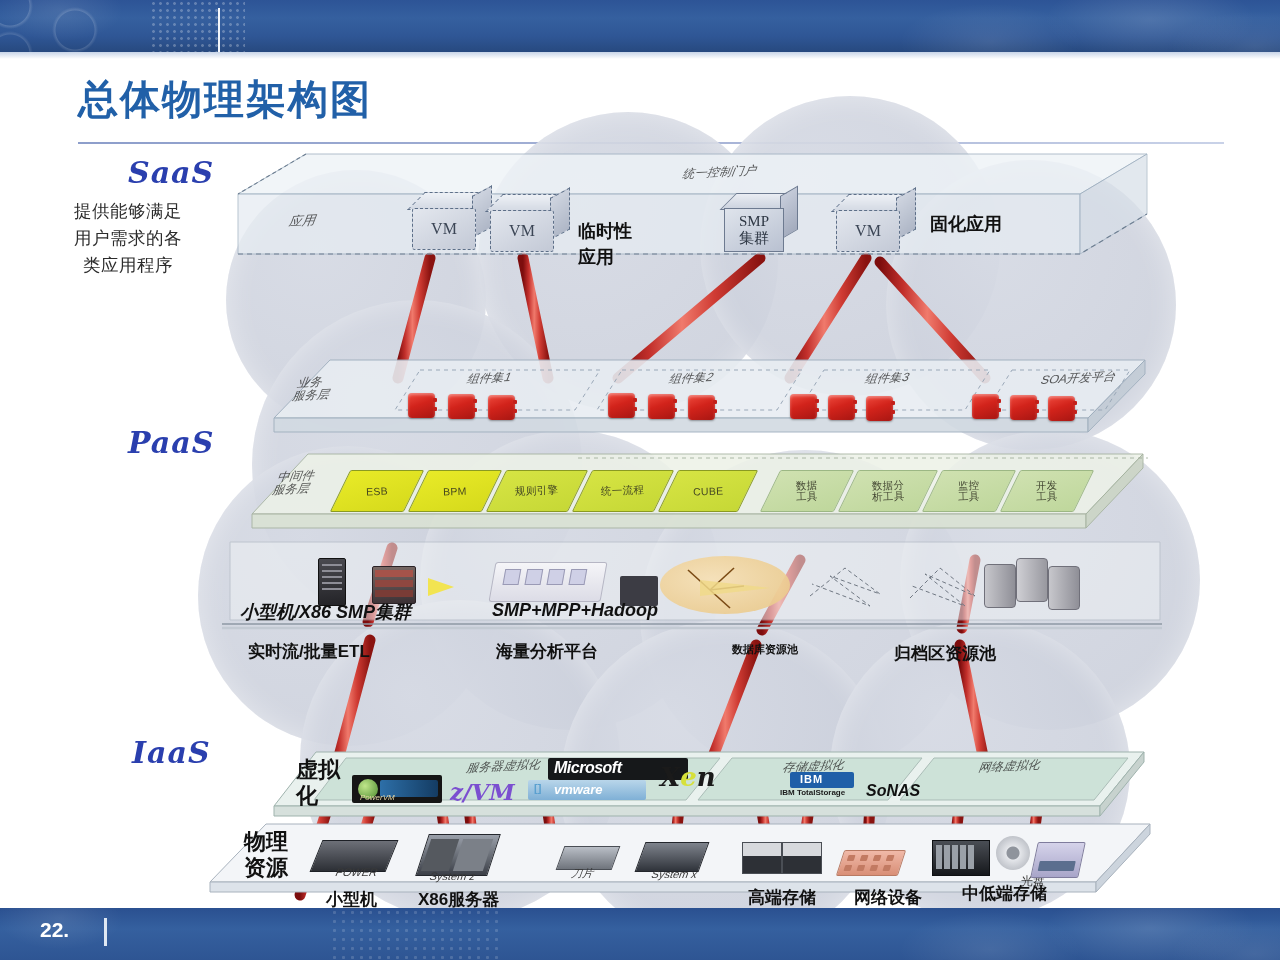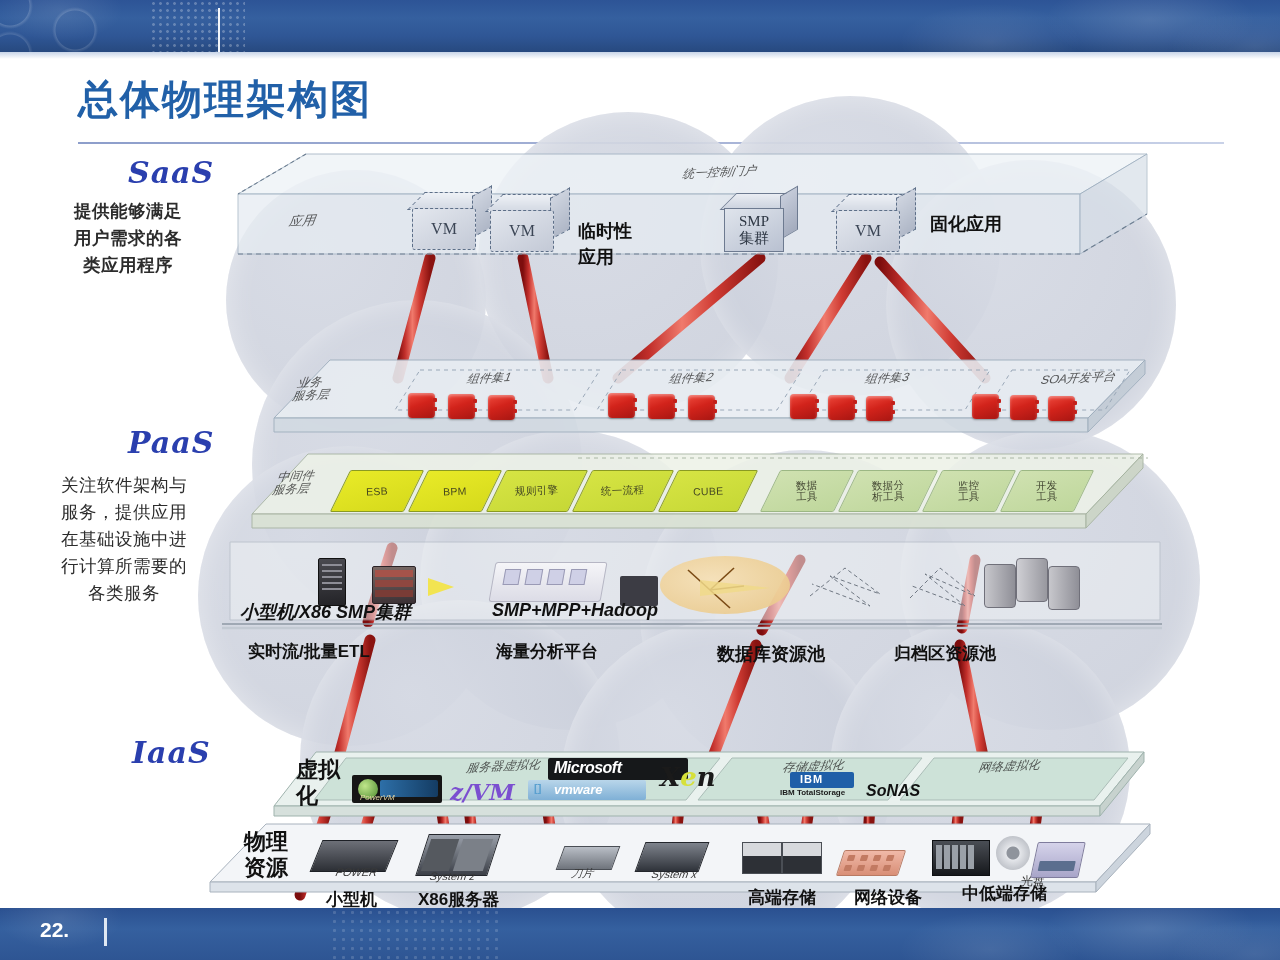--- a/index.html
+++ b/index.html
@@ -42,21 +42,21 @@
         color:#2160a8;font-weight:700;font-family:"DejaVu Serif","Liberation Serif",serif;}
   #title-rule{position:absolute;left:78px;top:142px;width:1146px;height:2px;
         background:linear-gradient(90deg,#8d9ecb,#aab6d8 60%,#c9d2e8);}
 
   
   .layer-name{position:absolute;font-style:italic;font-weight:700;color:#2a3fae;
         font-family:"DejaVu Serif","Liberation Serif",serif;font-size:30px;letter-spacing:1px;}
   .layer-desc{position:absolute;color:#2c2c2c;font-size:17.5px;line-height:27px;
         text-align:center;width:172px;letter-spacing:.5px;}
   #saas-name{left:128px;top:155px;}
-  #saas-desc{left:42px;top:198px;font-weight:bold;}
+  #saas-desc{left:42px;top:198px;}
   #paas-name{left:128px;top:425px;}
   #paas-desc{left:38px;top:472px;}
   #iaas-name{left:132px;top:735px;}
   #iaas-desc{left:42px;top:778px;}
 
   
   .cloud{position:absolute;border-radius:50%;
         background:radial-gradient(circle at 35% 30%, rgba(214,218,228,.95), rgba(196,201,214,.82));
         box-shadow:inset 0 0 30px rgba(255,255,255,.45);}
   #cl1{left:252px;top:300px;width:330px;height:330px;}
@@ -373,21 +373,21 @@
          background:linear-gradient(90deg,#cfcfd4,#98989f);border:1px solid #70707a;"></div>
     <div style="position:absolute;left:64px;top:10px;width:30px;height:42px;border-radius:4px;
          background:linear-gradient(90deg,#c7c7cc,#8f8f97);border:1px solid #70707a;"></div>
   </div>
 
   <div class="dlabel-b" style="left:240px;top:600px;font-size:18px;font-style:italic;">小型机/X86 SMP集群</div>
   <div class="dlabel-b" style="left:492px;top:600px;font-size:18px;font-style:italic;">SMP+MPP+Hadoop</div>
 
   <div class="dlabel-b" style="left:248px;top:640px;font-size:17px;text-align:center;">实时流/批量ETL</div>
   <div class="dlabel-b" style="left:496px;top:640px;font-size:17px;">海量分析平台</div>
-  <div class="dlabel-b" style="left:717px;top:642px;font-size:18px;">数据库资源池</div>
+  <div class="dlabel-b" style="left:732px;top:642px;font-size:11px;">数据库资源池</div>
   <div class="dlabel-b" style="left:894px;top:642px;font-size:17px;">归档区资源池</div>
 
   <div class="slabwrap" style="left:272px;top:750px;width:880px;height:70px;">
     <svg width="880" height="70" style="position:absolute;left:0;top:0;">
       <polygon points="44,2 872,2 828,56 2,56" fill="#e9f1ee" stroke="#9fb3ad" stroke-width="1"></polygon>
       <polygon points="2,56 828,56 828,66 2,66" fill="#d6e0dc" stroke="#9fb3ad" stroke-width="1"></polygon>
       <polygon points="828,56 872,2 872,12 828,66" fill="#c7d2ce" stroke="#9fb3ad" stroke-width="1"></polygon>
       <g fill="#c9e0d5" stroke="#9fb3ad" stroke-width="1" opacity=".85">
         <polygon points="74,8 448,8 414,50 42,50"></polygon>
         <polygon points="460,8 650,8 616,50 426,50"></polygon>
@@ -487,21 +487,20 @@
   <div class="dlabel-b" style="left:326px;top:888px;font-size:17px;">小型机</div>
   <div class="dlabel-b" style="left:418px;top:888px;font-size:17px;">X86服务器</div>
   <div class="dlabel-b" style="left:748px;top:886px;font-size:17px;">高端存储</div>
   <div class="dlabel-b" style="left:854px;top:886px;font-size:17px;">网络设备</div>
   <div class="dlabel-b" style="left:962px;top:882px;font-size:17px;">中低端存储</div>
 
   <div class="layer-name" id="saas-name">SaaS</div>
   <div class="layer-desc" id="saas-desc">提供能够满足<br>用户需求的各<br>类应用程序</div>
 
   <div class="layer-name" id="paas-name">PaaS</div>
-  <div class="layer-desc" id="paas-desc">关注软件架构与<br>服务，提供应用<br>在基础设施中进<br>行计算所需要的<br>各类服务</div>
 
   <div class="layer-name" id="iaas-name">IaaS</div>
 
   <div class="band" id="band-bottom">
     <div class="band-sheen"></div>
     <div class="band-dots" id="dots-bot"></div>
   </div>
   <div class="band-tick" id="tick-bot"></div>
   <div id="page-num">22.</div>
   <div id="watermark">头条@中国信息化周报</div>

